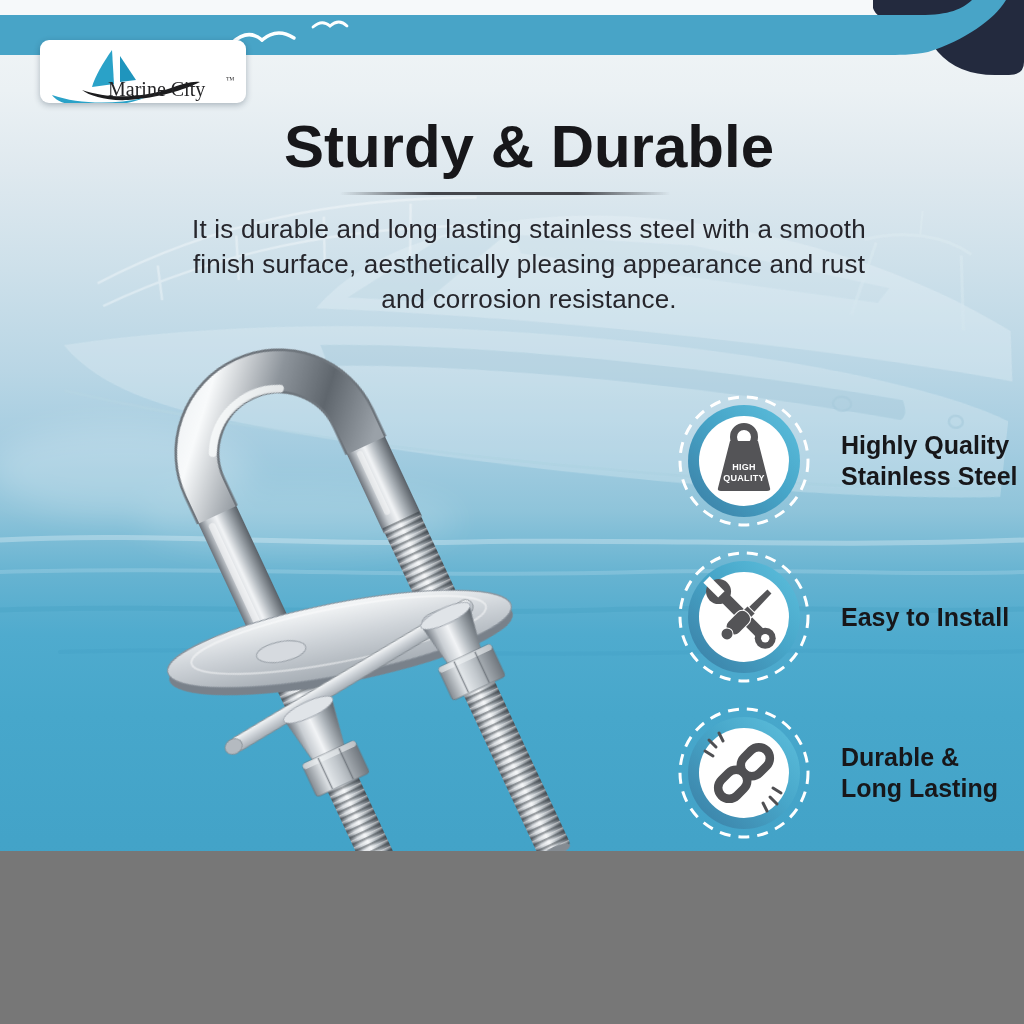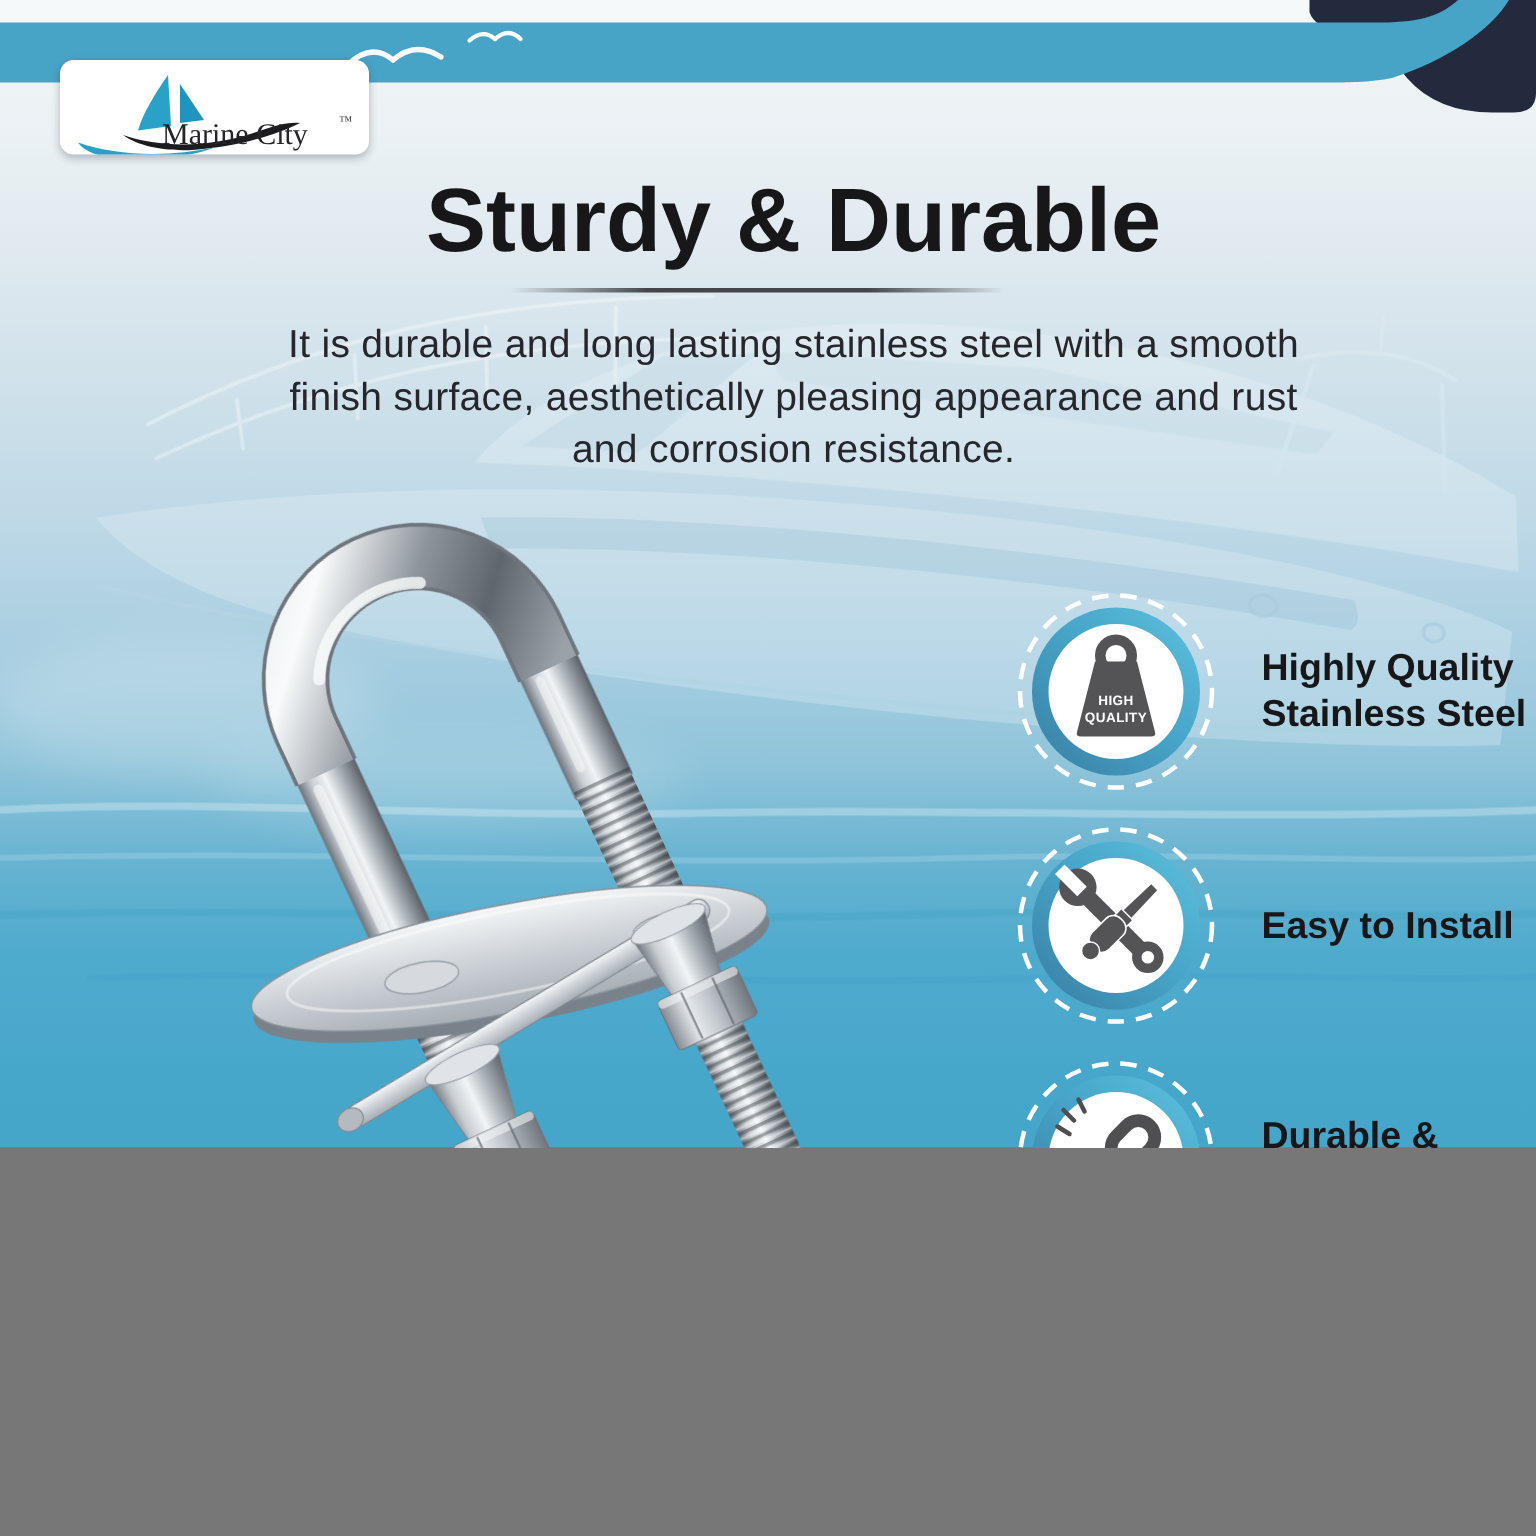--- a/index.html
+++ b/index.html
@@ -1,17 +1,17 @@
 <!DOCTYPE html>
 <html><head>
 <meta charset="utf-8">
 <style>
   html,body{margin:0;padding:0;background:#777;}
   .canvas{
-    position:relative;width:1024px;height:765px;overflow:hidden;
+    position:relative;width:1024px;height:851px;overflow:hidden;
     font-family:"Liberation Sans",sans-serif;
     background:linear-gradient(180deg,
       #f3f6f7 0px,#ebf1f4 90px,#dfe9ef 170px,#cde0ea 270px,
       #b9d6e5 370px,#a3cce0 450px,#8fc4da 510px,#66b3d1 575px,
       #4fabce 635px,#47a7cb 715px,#43a3c8 840px,#41a1c6 1006px);
   }
   .scene{position:absolute;left:0;top:0;width:1024px;height:1024px;}
   .logo-box{
     position:absolute;left:40px;top:40px;width:206px;height:63px;
     background:#ffffff;border-radius:9px;box-shadow:0 2px 6px rgba(20,40,60,.3);

